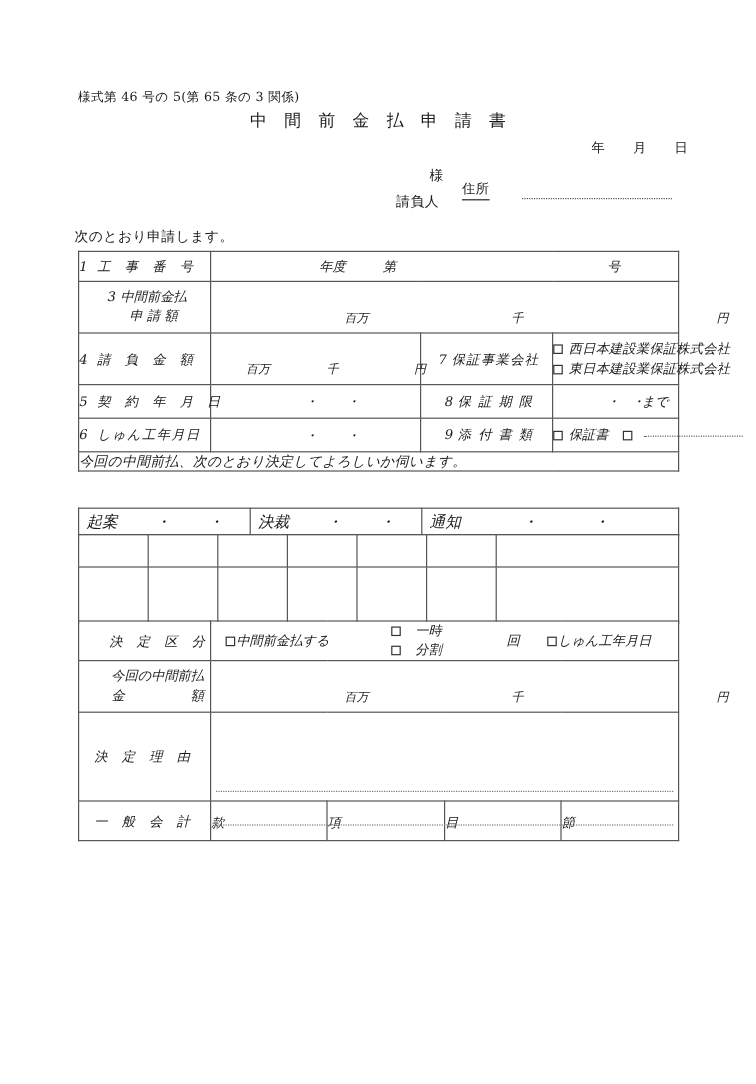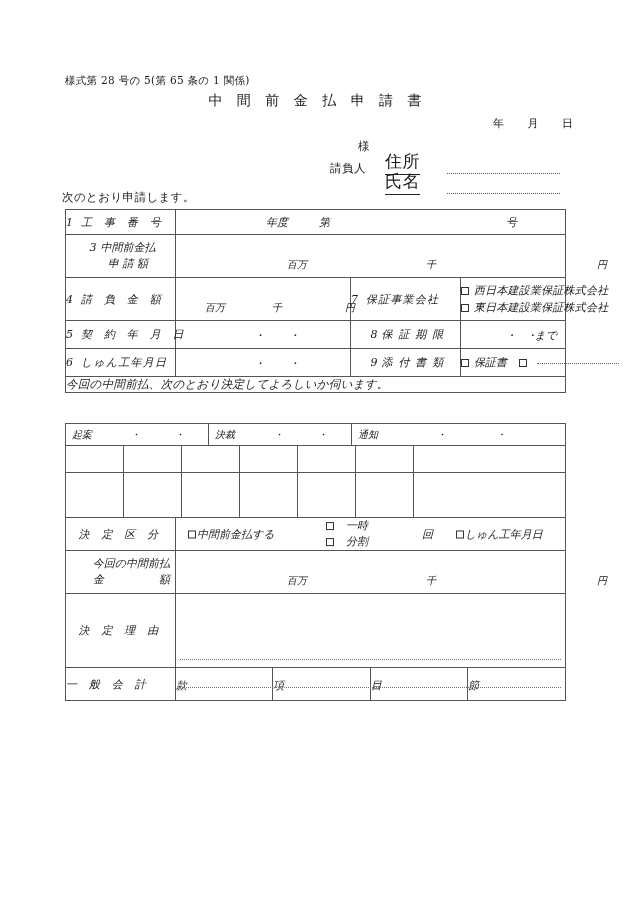--- a/index.html
+++ b/index.html
@@ -70,21 +70,21 @@
   .contractor-label {
     position: absolute;
     left: 330px;
     top: 161px;
     font-size: 11.5px;
     letter-spacing: 0.5px;
   }
   .field-row {
     position: absolute;
     left: 385px;
-    font-size: 17px;
+    font-size: 11px;
     width: 175px;
     display: flex;
     align-items: flex-end;
     gap: 27px;
   }
   .field-row.addr { top: 150px; }
   .field-row.name { top: 170px; }
   .field-row .lbl {
     border-bottom: 1px solid #222;
     padding-bottom: 1px;
@@ -209,21 +209,21 @@
 
   .note-row {
     padding: 3px 6px;
     font-size: 11.5px;
     letter-spacing: 0.3px;
   }
 
   .sign-hdr {
     position: relative;
     height: 100%;
-    font-size: 10px;
+    font-size: 13px;
     text-align: center;
   }
   .sign-hdr .t { position: absolute; left: 6px; top: 50%; transform: translateY(-50%); }
   .sign-hdr .p1 { position: absolute; left: 49%; top: 50%; transform: translate(-50%,-50%); }
   .sign-hdr .p2 { position: absolute; left: 80%; top: 50%; transform: translate(-50%,-50%); }
 
   
   .dec-cell {
     position: relative;
     height: 100%;
@@ -256,40 +256,36 @@
     vertical-align: top;
     font-size: 11px;
   }
   .acct-sub-inner { display: block; padding-top: 2px; }
 </style>
 </head>
 <body>
 
 <div class="page">
 
-  <div class="form-no">様式第 28 号の 5(第 65 条の 1 関係)</div>
+  <div class="form-no">様式第 46 号の 5(第 65 条の 3 関係)</div>
 
   <div class="doc-title">中 間 前 金 払 申 請 書</div>
 
   <div class="date-line">
     <span class="g">年</span>
     <span class="g">月</span>
     <span>日</span>
   </div>
 
   <div class="sama">様</div>
 
   <div class="contractor-label">請負人</div>
 
   <div class="field-row addr">
     <span class="lbl">住所</span>
-    <span class="dots"></span>
-  </div>
-  <div class="field-row name">
-    <span class="lbl">氏名</span>
     <span class="dots"></span>
   </div>
 
   <div class="intro">次のとおり申請します。</div>
 
   <table class="tbl">
     <colgroup>
       <col style="width:110px">
       <col style="width:175px">
       <col style="width:110px">
@@ -353,21 +349,21 @@
             <div class="col unit" style="left:108px">
               <span class="ulbl">千</span>
             </div>
             <div class="col" style="left:127px"></div>
             <div class="col" style="left:146px"></div>
             <div class="col" style="left:161px; border-right:none">
               <span class="ulbl" style="left:20px">円</span>
             </div>
           </div>
         </td>
-        <td class="lbl-cell" style="text-align:left">
+        <td class="lbl-cell" style="text-align:center">
           <span class="num">7</span><span class="txt tight">保証事業会社</span>
         </td>
         <td class="co-cell">
           <div class="ckline">
             <span class="cbox"></span><span>西日本建設業保証株式会社</span>
           </div>
           <div class="ckline">
             <span class="cbox"></span><span>東日本建設業保証株式会社</span>
           </div>
         </td>
@@ -489,21 +485,21 @@
     <colgroup>
       <col style="width:110px">
         <col style="width:97px">
         <col style="width:98px">
         <col style="width:97px">
         <col style="width:98px">
     </colgroup>
     <tbody>
 
       <tr>
-        <td class="lbl-cell" style="height:32px; text-align:center">
+        <td class="lbl-cell" style="height:32px; text-align:right">
           <span class="txt">決 定 区 分</span>
         </td>
         <td colspan="4">
           <div class="dec-cell">
             <span class="opt1">
               <span class="cbox" style="margin-right:1px"></span><span>中間前金払する</span>
             </span>
             <span class="opt2">
               <div><span class="cbox"></span><span>一時</span></div>
               <div><span class="cbox"></span><span>分割</span></div>
@@ -549,21 +545,21 @@
         </td>
         <td colspan="4">
           <div class="reason-cell">
             <div class="wl a"></div>
             <div class="wl b"></div>
           </div>
         </td>
       </tr>
 
       <tr>
-        <td class="lbl-cell" style="height:32px; ">
+        <td class="lbl-cell" style="height:32px; text-align:center">
           <span class="txt">一 般 会 計</span>
         </td>
         <td class="acct-sub">
           <span class="acct-sub-inner">款</span>
         </td>
         <td class="acct-sub">
           <span class="acct-sub-inner">項</span>
         </td>
         <td class="acct-sub">
           <span class="acct-sub-inner">目</span>

